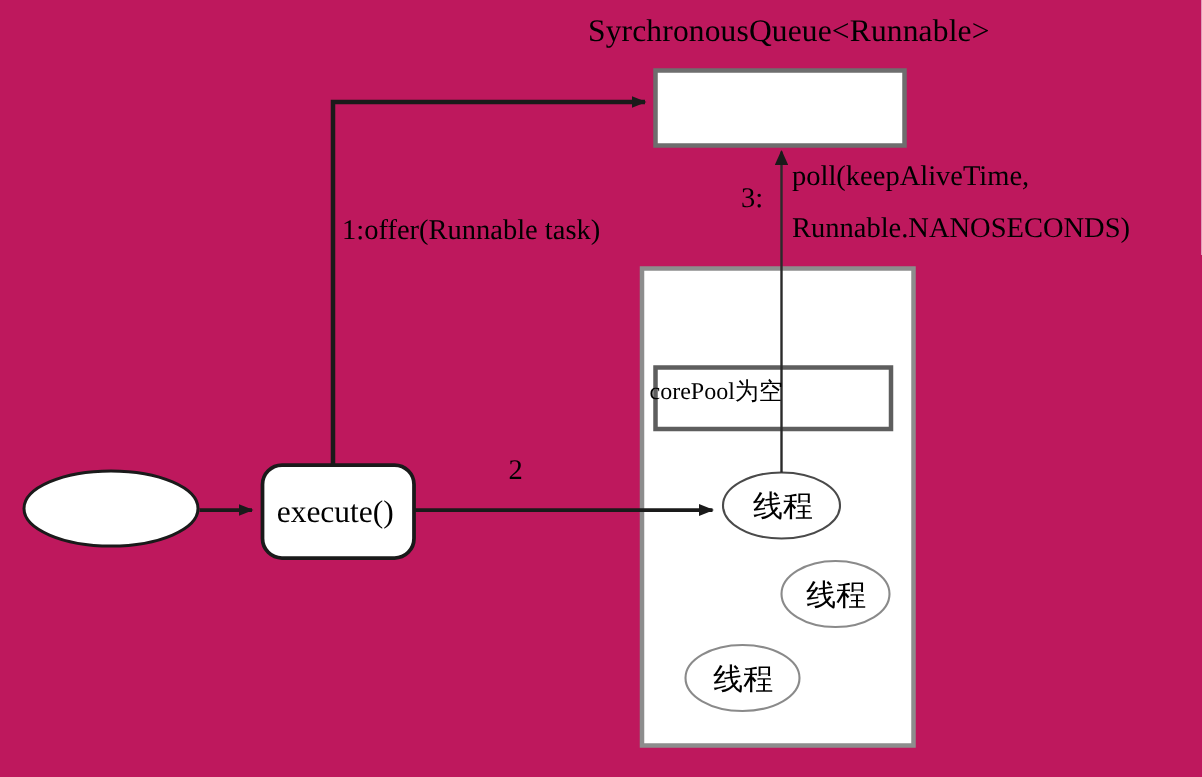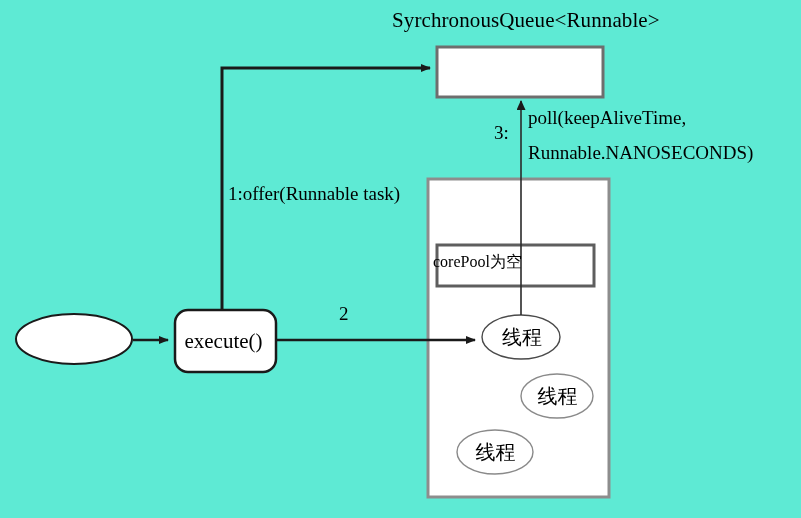--- a/index.html
+++ b/index.html
@@ -8,21 +8,21 @@
     background: #ffffff;
   }
   body {
     font-family: "Liberation Serif", "DejaVu Serif", serif;
     color: #000000;
   }
   #diagram-root {
     position: relative;
     width: 801px;
     height: 518px;
-    background: #5eead4;
+    background: #be185d;
     overflow: hidden;
   }
   #diagram-svg {
     position: absolute;
     left: 0;
     top: 0;
     width: 801px;
     height: 518px;
   }
   .lbl {
@@ -33,21 +33,20 @@
   .queue-title {
     left: 392px;
     top: 8px;
     font-size: 21px;
     letter-spacing: 0.1px;
   }
   .offer-label {
     left: 228px;
     top: 143px;
     font-size: 19px;
-    margin-top: 40px;
   }
   .poll-index {
     left: 494px;
     top: 122px;
     font-size: 19px;
   }
   .poll-line1 {
     left: 528px;
     top: 107px;
     font-size: 19px;

